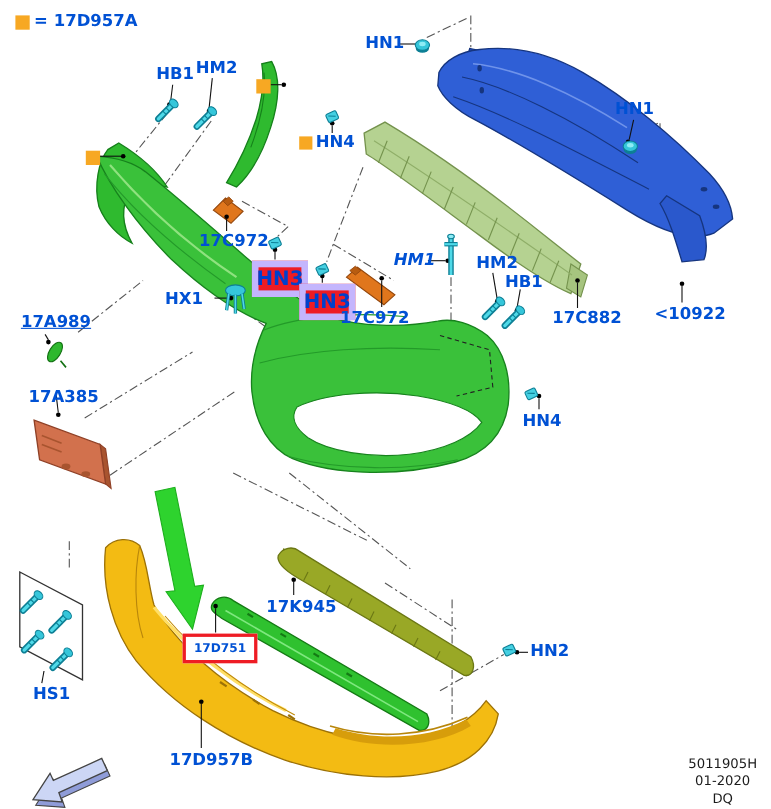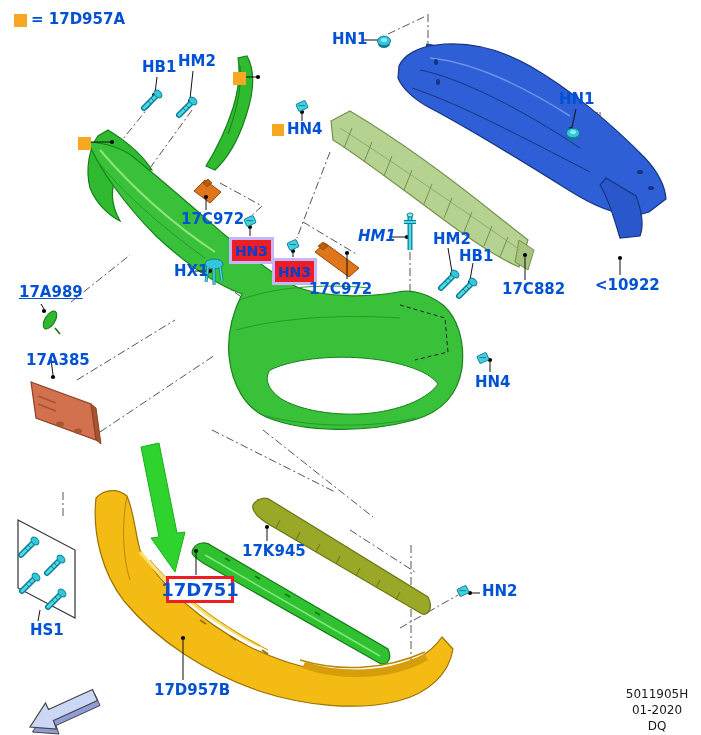--- a/index.html
+++ b/index.html
@@ -1,24 +1,24 @@
 <!DOCTYPE html>
 <html><head>
 <meta charset="utf-8">
 <style>
   html,body{margin:0;padding:0;background:#fff;}
   #stage{position:relative;width:697px;height:735px;background:#ffffff;overflow:hidden;
          font-family:"DejaVu Sans","Liberation Sans",sans-serif;padding-left:28px;}
   #drawing{position:absolute;left:0;top:0;}
   .lbl{position:absolute;font-weight:bold;font-size:15px;line-height:16px;color:#0051d4;white-space:nowrap;}
   .osq{position:absolute;width:13px;height:13px;background:#f7a823;}
-  .redbox{position:absolute;background:#ee1c24;border:3px solid #c4b5fd;color:#0040cc;
-          font-weight:bold;font-size:14px;display:flex;align-items:center;justify-content:center;}
+  .redbox{position:absolute;background:#ee1c24;border:6px solid #c4b5fd;color:#0040cc;
+          font-weight:bold;font-size:18px;display:flex;align-items:center;justify-content:center;}
   .whitebox{position:absolute;background:#ffffff;border:3px solid #ee1c24;color:#0051d4;
-          font-weight:bold;font-size:18px;display:flex;align-items:center;justify-content:center;}
+          font-weight:bold;font-size:11px;display:flex;align-items:center;justify-content:center;}
   .footer{position:absolute;left:608px;top:686px;width:98px;text-align:center;color:#1a1a1a;
           font-size:12px;line-height:16px;}
 </style>
 </head>
 <body>
 
 <div id="stage">
 
 <svg id="drawing" width="701" height="735" viewBox="0 0 701 735">
   <defs>
@@ -292,21 +292,21 @@
 <span class="osq" style="left:272px;top:124px;width:12px;height:12px;"></span>
 
 <div class="lbl" style="left:142px;top:59px;">HB1</div>
 <div class="lbl" style="left:178px;top:53px;">HM2</div>
 <div class="lbl" style="left:332px;top:31px;">HN1</div>
 <div class="lbl" style="left:559px;top:91px;">HN1</div>
 <div class="lbl" style="left:287px;top:121px;">HN4</div>
 <div class="lbl" style="left:181px;top:211px;">17C972</div>
 <div class="redbox" style="left:229px;top:237px;width:39px;height:21px;">HN3</div>
 <div class="redbox" style="left:272px;top:258px;width:39px;height:21px;">HN3</div>
-<div class="lbl" style="left:174px;top:263px;">HX1</div>
+<div class="lbl" style="left:150px;top:263px;">HX1</div>
 <div class="lbl" style="left:309px;top:281px;">17C972</div>
 <div class="lbl" style="left:358px;top:228px;font-style:italic;">HM1</div>
 <div class="lbl" style="left:433px;top:231px;">HM2</div>
 <div class="lbl" style="left:459px;top:248px;">HB1</div>
 <div class="lbl" style="left:502px;top:281px;">17C882</div>
 <div class="lbl" style="left:595px;top:277px;text-align:center;">&lt;10922</div>
 <div class="lbl" style="left:475px;top:374px;">HN4</div>
 <div class="lbl" style="left:19px;top:284px;text-decoration:underline;">17A989</div>
 <div class="lbl" style="left:26px;top:352px;text-align:right;">17A385</div>
 <div class="lbl" style="left:30px;top:622px;text-align:center;">HS1</div>

